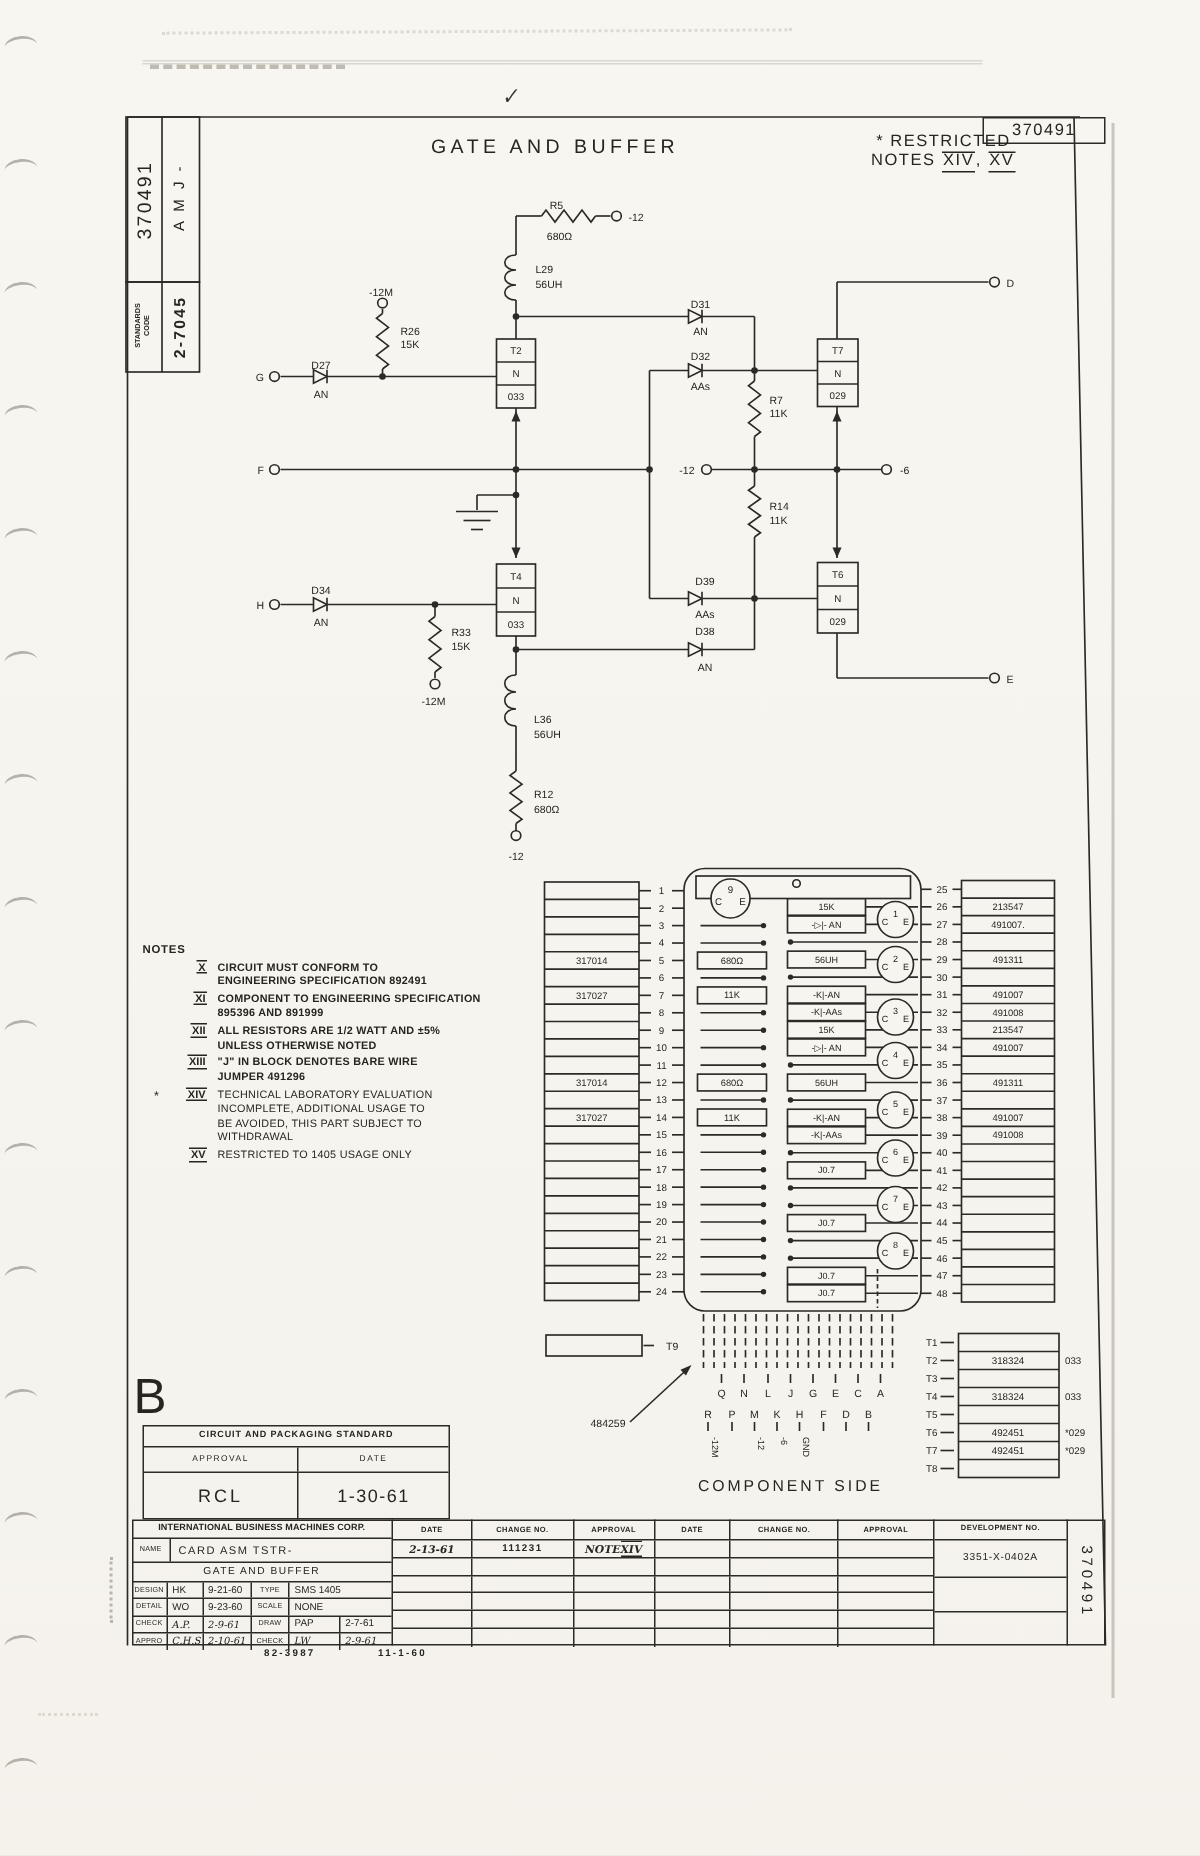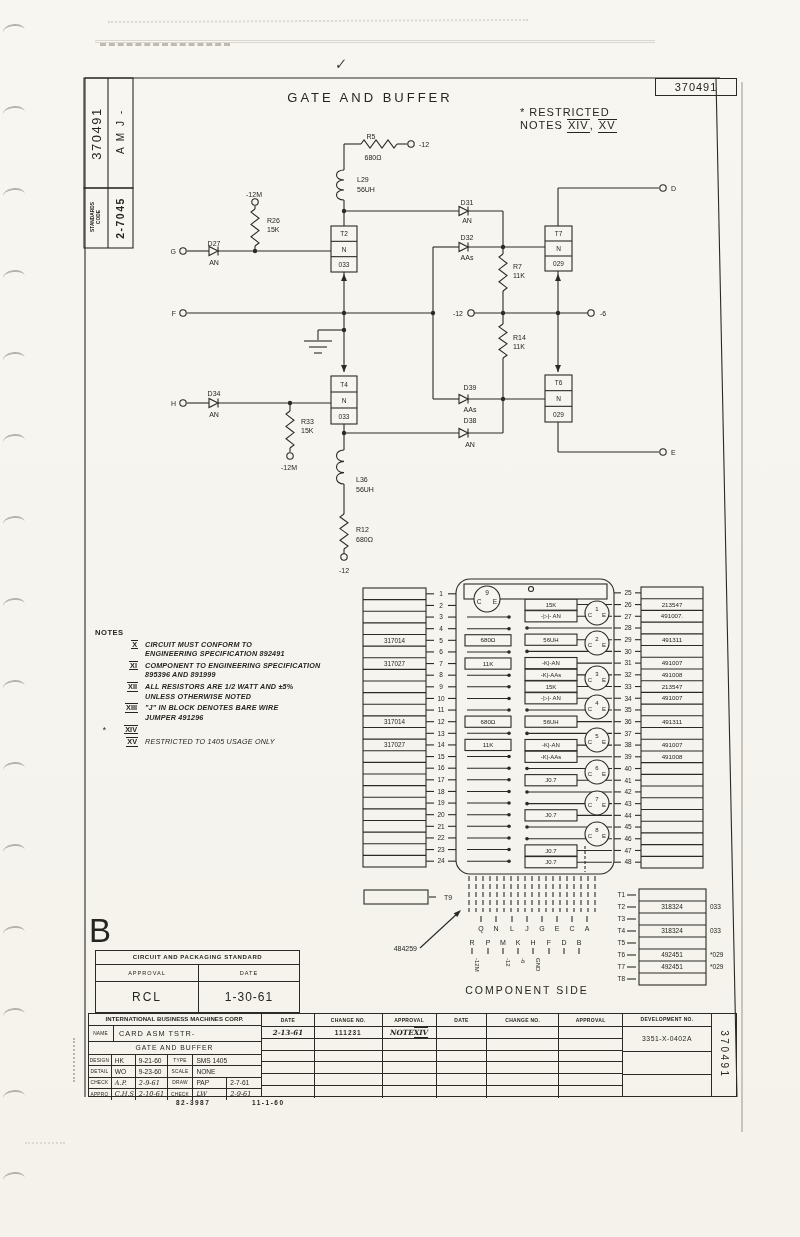--- a/index.html
+++ b/index.html
@@ -18,21 +18,21 @@
   .tb-row{display:flex;box-sizing:border-box;border-bottom:1px solid #2b2a26;}
   .tb-row:last-child{border-bottom:none;}
   .tb-cell{box-sizing:border-box;border-right:1px solid #2b2a26;display:flex;align-items:center;overflow:hidden;}
   .tb-cell:last-child{border-right:none;}
   .tb-lab{font-size:4.8px;letter-spacing:.2px;justify-content:center;}
   .tb-val{font-size:6.6px;padding-left:3px;}
   .ch{font-size:5px;font-weight:bold;letter-spacing:.3px;justify-content:center;}
   .note-item{display:flex;margin-top:2.5px;}
   .note-star{width:11px;font-size:8.5px;text-align:right;padding-right:2px;}
   .note-num{width:30px;text-align:right;font-size:7.3px;font-weight:bold;}
-  .note-body{margin-left:7px;font-style:italic;}
+  .note-body{margin-left:7px;}
   .nl{line-height:9.4px;font-size:7.2px;letter-spacing:.2px;white-space:nowrap;}
   .bold .nl{font-weight:bold;}
   .arc{position:absolute;width:22px;height:12px;border-top:2.5px solid #918f88;border-radius:50%;opacity:.65;transform:rotate(-6deg);}
 </style>
 </head>
 <body>
 
 <div class="page">
 
   <svg id="drawing" width="800" height="1237" viewBox="0 0 800 1237">
@@ -686,21 +686,21 @@
   <div class="abs" style="left:108px;top:20px;width:420px;border-top:2px dotted #c6c2b8;opacity:.55;transform:rotate(-.3deg);"></div>
   <div class="abs" style="left:95px;top:40px;width:560px;border-top:3px double #bdb9af;opacity:.5;"></div>
   <div class="abs" style="left:100px;top:43px;width:130px;border-top:3px dashed #a19d92;opacity:.65;"></div>
   <div class="abs" style="left:741px;top:82px;width:2px;height:1050px;background:#bab6ac;opacity:.75;"></div>
   <div class="abs" style="left:25px;top:1142px;width:40px;border-top:2px dotted #c0bcb2;opacity:.45;"></div>
   <div class="abs" style="left:73px;top:1038px;width:1px;height:44px;border-left:2px dotted #8f8d86;opacity:.6;"></div>
 
   <div class="abs ctr" style="left:655px;top:78px;width:82px;height:18px;border:1.3px solid #2b2a26;font-size:11px;letter-spacing:1px;line-height:17px;">
     <span>370491</span>
   </div>
-  <div class="abs" style="left:520px;top:106px;width:218px;text-align:left;font-size:11px;letter-spacing:1px;line-height:13px;">
+  <div class="abs" style="left:520px;top:88px;width:218px;text-align:center;font-size:11px;letter-spacing:1px;line-height:13px;">
     <div><span>*</span> <span>RESTRICTED</span></div>
     <div><span>NOTES</span> <span class="rn">XIV</span><span>, </span><span class="rn">XV</span></div>
   </div>
 
   <div class="abs ctr" style="left:285px;top:90px;width:170px;font-size:13px;letter-spacing:3px;font-weight:500;">GATE AND BUFFER</div>
   <div class="abs hand" style="left:334px;top:56px;font-size:14px;transform:rotate(-8deg);color:#3a3a35;">✓</div>
 
   <div class="abs ctr rot" style="left:46px;top:126px;width:100px;font-size:13px;letter-spacing:1.5px;">370491</div>
   <div class="abs ctr rot" style="left:70px;top:126px;width:100px;font-size:10px;letter-spacing:2px;">A M J -</div>
   <div class="abs ctr rot" style="left:66px;top:211px;width:60px;font-size:4.8px;line-height:6px;font-weight:bold;">
@@ -740,20 +740,26 @@
           <div class="note-star"></div>
           <div class="note-num"><span class="rn">XIII</span></div>
           <div class="note-body">
             <div class="nl">"J" IN BLOCK DENOTES BARE WIRE</div>
             <div class="nl">JUMPER 491296</div>
           </div>
         </div>
         <div class="note-item">
           <div class="note-star">*</div>
           <div class="note-num"><span class="rn">XIV</span></div>
+          <div class="note-body">
+            <div class="nl">TECHNICAL LABORATORY EVALUATION</div>
+            <div class="nl">INCOMPLETE, ADDITIONAL USAGE TO</div>
+            <div class="nl">BE AVOIDED, THIS PART SUBJECT TO</div>
+            <div class="nl">WITHDRAWAL</div>
+          </div>
         </div>
         <div class="note-item">
           <div class="note-star"></div>
           <div class="note-num"><span class="rn">XV</span></div>
           <div class="note-body">
             <div class="nl">RESTRICTED TO 1405 USAGE ONLY</div>
           </div>
         </div>
       </div>
   </div>

